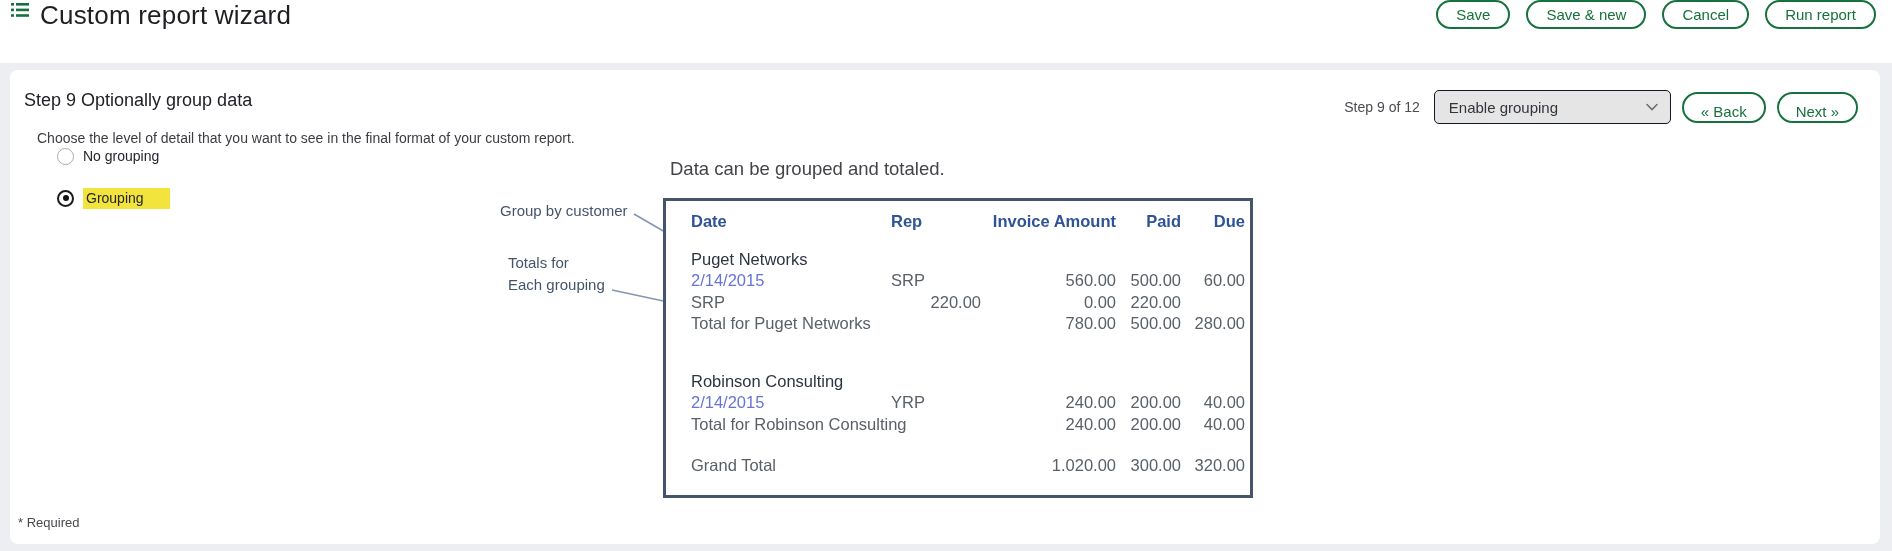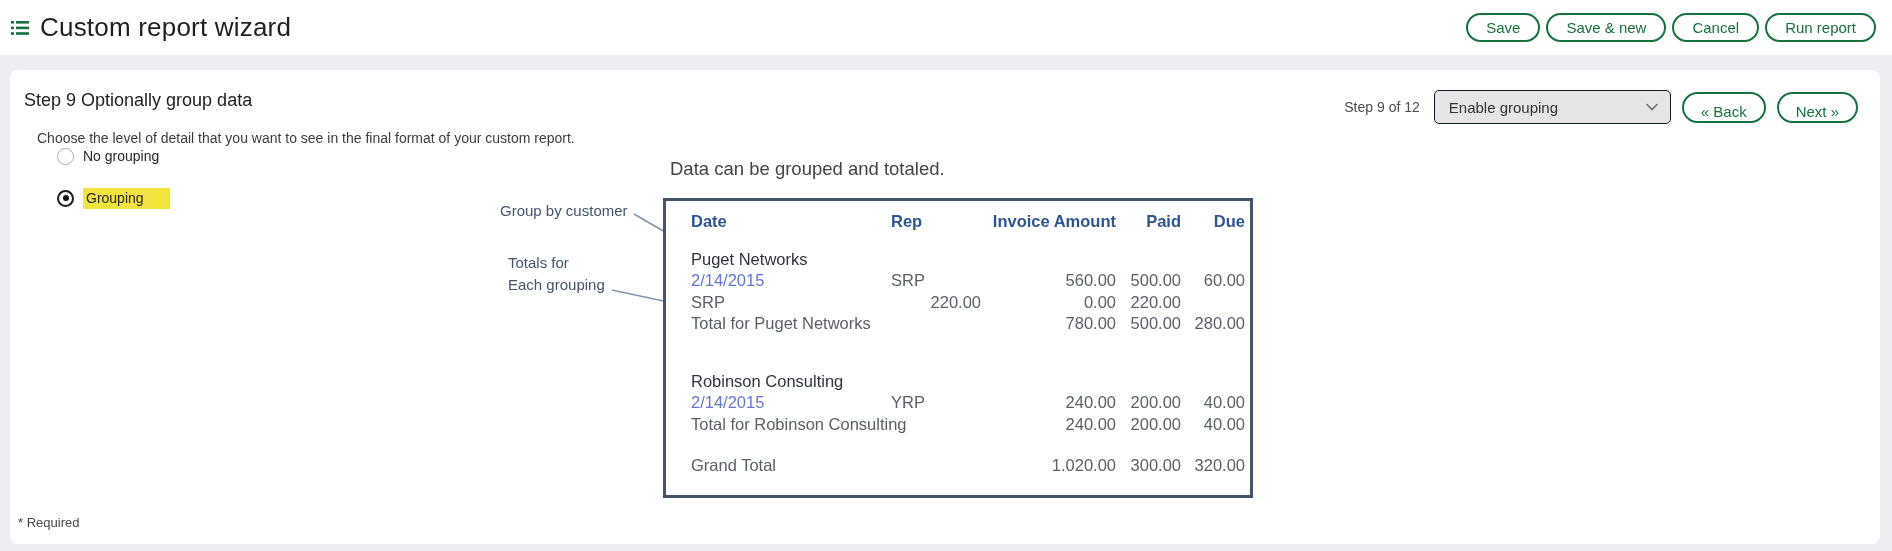--- a/index.html
+++ b/index.html
@@ -1,25 +1,25 @@
 <!DOCTYPE html>
 <html><head>
 <meta charset="utf-8">
 <style>
   * { margin:0; padding:0; box-sizing:border-box; }
   html,body { width:1892px; height:551px; overflow:hidden;
     font-family:"Liberation Sans", sans-serif; background:#eceef1; }
 
   
-  .topbar { position:absolute; left:0; top:0; width:1892px; height:55px;
-    background:#ffffff; display:flex; align-items:center; }
+  .topbar { position:absolute; left:0; top:0; width:1892px; height:63px;
+    background:#ffffff; display:flex; align-items:flex-start; }
   .topbar-icon { margin-left:10px; width:20px; height:20px; display:flex;
     align-items:center; justify-content:center; }
   .page-title { margin-left:10px; font-size:26px; color:#1d1f23; letter-spacing:0.2px; }
-  .topbar-actions { margin-left:auto; margin-right:16px; display:flex; gap:6px; }
+  .topbar-actions { margin-left:auto; margin-right:16px; display:flex; gap:16px; }
   .pill-btn { background:#fff; border:2px solid #16713e; color:#16713e;
     border-radius:16px; height:29px; padding:0 18px; font-size:15px;
     font-family:"Liberation Sans", sans-serif; cursor:pointer; white-space:nowrap; }
 
   
   .card { position:absolute; left:10px; right:12px; top:70px; bottom:7px;
     background:#ffffff; border-radius:8px; }
 
   .step-title { position:absolute; left:14px; top:20px; font-size:18px; color:#202227; }
   .step-desc  { position:absolute; left:27px; top:60px; font-size:14px; color:#3b3d42; }

